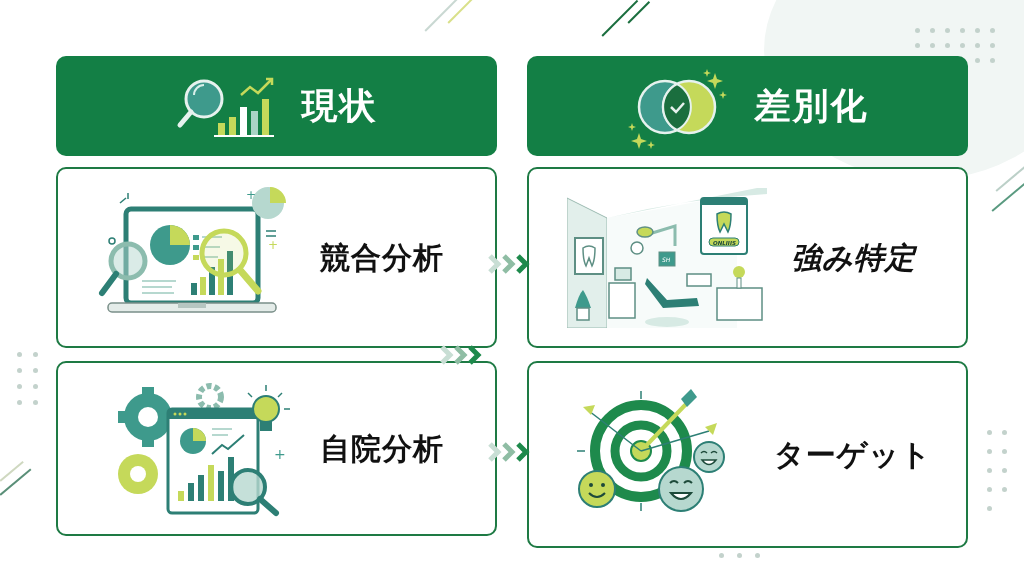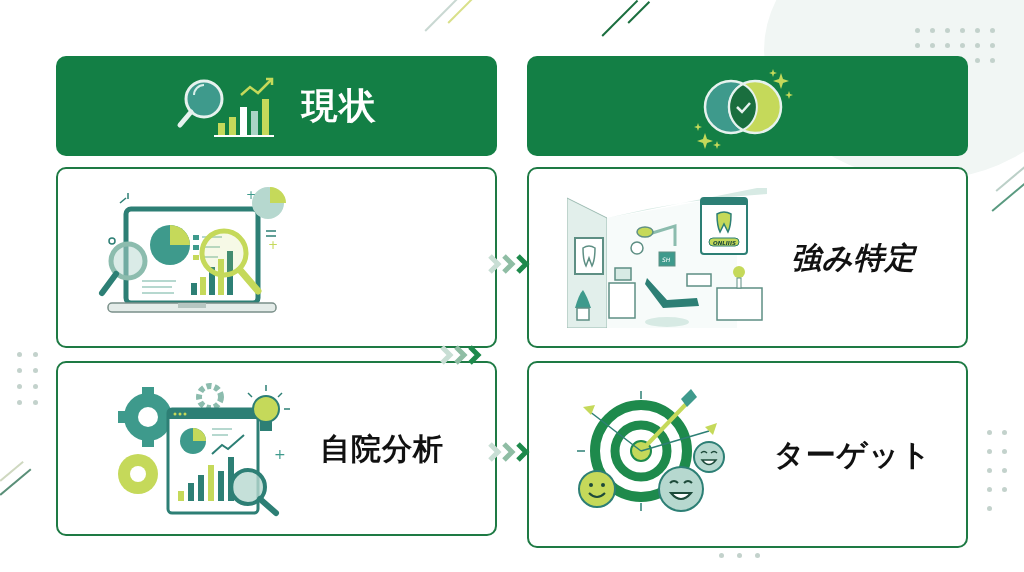--- a/index.html
+++ b/index.html
@@ -108,20 +108,21 @@
     <circle cx="62" cy="46" r="26" fill="#c5d95a" stroke="#e6f2ee" stroke-width="2.5"></circle>
     <path d="M50 23 A26 26 0 0 1 50 69 A26 26 0 0 1 50 23 Z" fill="#1a6e3e" stroke="#e6f2ee" stroke-width="2"></path>
     <polyline points="44,46 49,51 57,42" stroke="#e6f2ee" stroke-width="2.5" fill="none"></polyline>
     <path d="M88 12 l2 6 6 2 -6 2 -2 6 -2 -6 -6 -2 6 -2 z" fill="#c5d95a"></path>
     <path d="M80 8 l1 3 3 1 -3 1 -1 3 -1 -3 -3 -1 3 -1 z" fill="#c5d95a"></path>
     <path d="M96 30 l1 3 3 1 -3 1 -1 3 -1 -3 -3 -1 3 -1 z" fill="#c5d95a"></path>
     <path d="M12 72 l2 6 6 2 -6 2 -2 6 -2 -6 -6 -2 6 -2 z" fill="#c5d95a"></path>
     <path d="M5 62 l1 3 3 1 -3 1 -1 3 -1 -3 -3 -1 3 -1 z" fill="#c5d95a"></path>
     <path d="M24 80 l1 3 3 1 -3 1 -1 3 -1 -3 -3 -1 3 -1 z" fill="#c5d95a"></path>
   </svg>
+  <span class="title">差別化</span>
 </div>
 
 <div class="card" style="left:56px;top:167px;height:181px;">
   <svg class="illus" width="200" height="150" viewBox="0 0 200 150">
     <rect x="28" y="26" width="132" height="94" rx="5" fill="#ffffff" stroke="#2d7f75" stroke-width="5"></rect>
     <rect x="10" y="120" width="168" height="9" rx="4" fill="#e4ece9" stroke="#7a8f89" stroke-width="1.5"></rect>
     <rect x="80" y="120" width="28" height="5" fill="#b6c6c1"></rect>
     <circle cx="72" cy="62" r="20" fill="#3e9a8c"></circle>
     <path d="M72 42 A20 20 0 0 1 92 62 L72 62 Z" fill="#c5d95a"></path>
     <rect x="95" y="52" width="6" height="5" fill="#3e9a8c"></rect>
@@ -145,20 +146,21 @@
     <circle cx="170" cy="20" r="16" fill="#b6d8cf"></circle>
     <path d="M172 4 A16 16 0 0 1 188 20 L172 20 Z" fill="#c5d95a"></path>
     <text x="148" y="16" fill="#3e9a8c" font-size="12">+</text>
     <text x="170" y="66" fill="#c5d95a" font-size="12">+</text>
     <line x1="168" y1="48" x2="178" y2="48" stroke="#2d7f75" stroke-width="1.5"></line>
     <line x1="168" y1="53" x2="178" y2="53" stroke="#2d7f75" stroke-width="1.5"></line>
     <circle cx="14" cy="58" r="3" fill="none" stroke="#2d7f75" stroke-width="1.5"></circle>
     <line x1="22" y1="20" x2="28" y2="15" stroke="#2d7f75" stroke-width="1.5"></line>
     <line x1="30" y1="10" x2="30" y2="16" stroke="#2d7f75" stroke-width="1.5"></line>
   </svg>
+  <span class="label">競合分析</span>
 </div>
 
 <div class="card" style="left:56px;top:361px;height:175px;">
   <svg class="illus" width="200" height="140" viewBox="0 0 200 140">
     <circle cx="50" cy="38" r="24" fill="#3e9a8c"></circle>
     <g fill="#3e9a8c">
       <rect x="44" y="8" width="12" height="10"></rect>
         <rect x="44" y="58" width="12" height="10"></rect>
       <rect x="20" y="32" width="10" height="12"></rect>
         <rect x="70" y="32" width="10" height="12"></rect>

